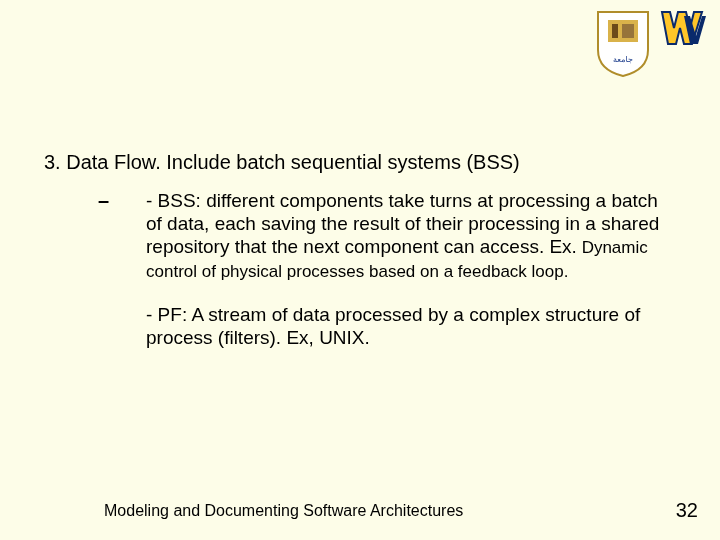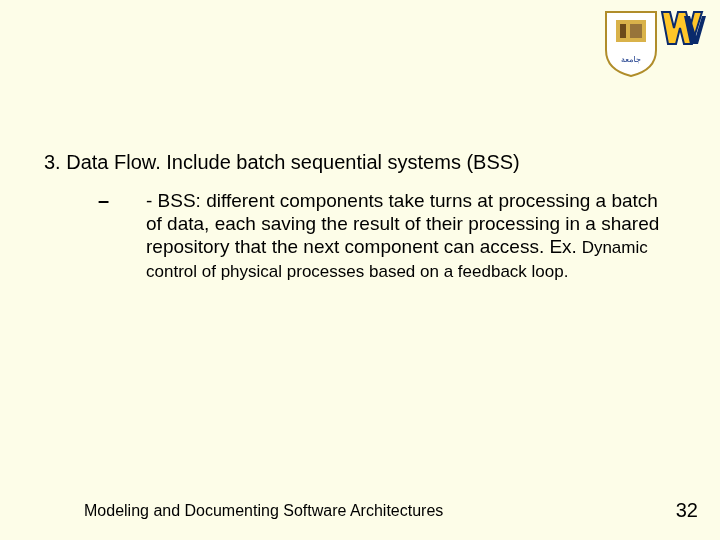--- a/index.html
+++ b/index.html
@@ -18,21 +18,21 @@
     height: 540px;
     position: relative;
     box-sizing: border-box;
   }
   .logos {
     position: absolute;
     top: 10px;
     right: 12px;
     display: flex;
     align-items: flex-start;
-    gap: 0;
+    gap: 8px;
   }
   .logo-seal {
     width: 58px;
     height: 68px;
     position: relative;
   }
   .logo-wv {
     width: 48px;
     height: 40px;
     position: relative;
@@ -81,21 +81,21 @@
     line-height: 1.22;
   }
   .sub .content .lg { font-size: 19px; }
   .sub .content .sm { font-size: 17px; }
   .sub .content .para2 {
     margin-top: 20px;
   }
   .footer {
     position: absolute;
     bottom: 20px;
-    left: 84px;
+    left: 104px;
     font-size: 16px;
   }
   .page {
     position: absolute;
     bottom: 18px;
     right: 22px;
     font-size: 20px;
   }
 </style>
 </head>
@@ -126,20 +126,21 @@
     <div class="main-point">
       <span>3. Data Flow. Include batch sequential systems (BSS)</span>
     </div>
 
     <div class="sub">
       <div class="dash">–</div>
       <div class="content">
         <div>
           <span class="lg">- BSS: different components take turns at processing a batch of data, each saving the result of their processing in a shared repository that the next component can access. Ex.</span><span class="sm"> Dynamic control of physical processes based on a feedback loop.</span>
         </div>
+        <div class="para2 lg">- PF: A stream of data processed by a complex structure of process (filters). Ex, UNIX.</div>
       </div>
     </div>
   </div>
 
   <div class="footer">Modeling and Documenting Software Architectures</div>
   <div class="page">32</div>
 
 </div>
 
 </body></html>

